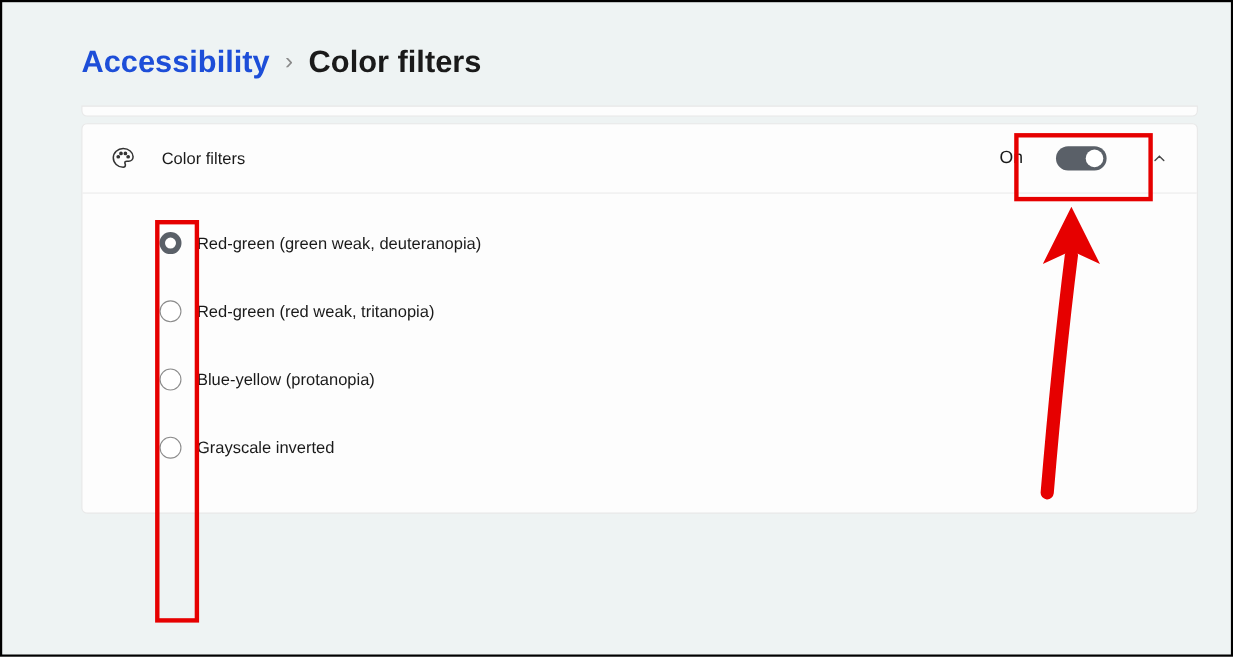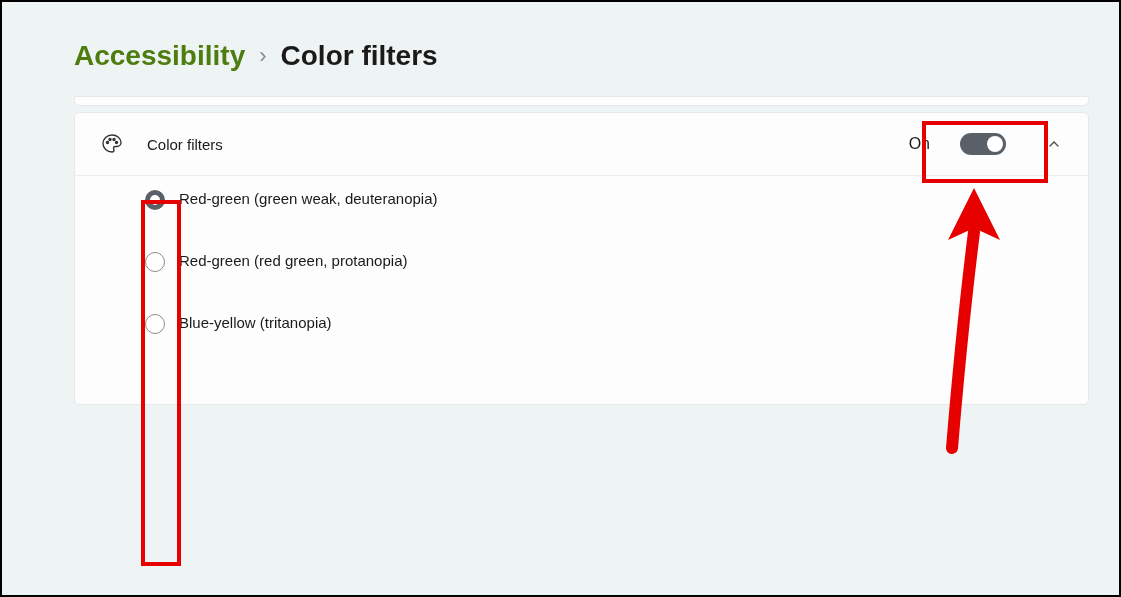--- a/index.html
+++ b/index.html
@@ -18,21 +18,21 @@
     overflow: hidden;
   }
   .breadcrumb {
     display: flex;
     align-items: center;
     gap: 14px;
     padding: 38px 0 24px 72px;
     font-size: 28px;
   }
   .breadcrumb .parent {
-    color: #4d7c0f;
+    color: #1d4ed8;
     font-weight: 600;
   }
   .breadcrumb .sep {
     color: #8a8a8a;
     font-size: 22px;
     font-weight: 400;
   }
   .breadcrumb .current {
     color: #1a1a1a;
     font-weight: 600;
@@ -94,21 +94,21 @@
     width: 16px;height:16px;
     display:flex;align-items:center;justify-content:center;
     color:#4a4a4a;
   }
 
   .options {
     padding: 14px 26px 28px 70px;
   }
   .option {
     display: flex;
-    align-items: flex-start;
+    align-items: center;
     gap: 14px;
     height: 62px;
   }
   .radio {
     width: 20px;
     height: 20px;
     border: 1.5px solid #8d8d8d;
     border-radius: 50%;
     background: #fff;
     position: relative;
@@ -170,25 +170,29 @@
       </span>
     </div>
 
     <div class="options">
       <div class="option">
         <span class="radio selected"></span>
         <span class="option-label">Red-green (green weak, deuteranopia)</span>
       </div>
       <div class="option">
         <span class="radio"></span>
-        <span class="option-label">Red-green (red green, protanopia)</span>
+        <span class="option-label">Red-green (red weak, tritanopia)</span>
       </div>
       <div class="option">
         <span class="radio"></span>
-        <span class="option-label">Blue-yellow (tritanopia)</span>
+        <span class="option-label">Blue-yellow (protanopia)</span>
+      </div>
+      <div class="option">
+        <span class="radio"></span>
+        <span class="option-label">Grayscale inverted</span>
       </div>
     </div>
   </div>
 
   <div class="annot-box annot-toggle"></div>
   <div class="annot-box annot-radios"></div>
 
   <svg class="annot-arrow" style="left:920px; top:186px;" width="100" height="270" viewBox="0 0 100 270">
     <defs></defs>
     <path d="M30 260 Q40 140 52 44" stroke="#e60000" stroke-width="12" fill="none" stroke-linecap="round"></path>

